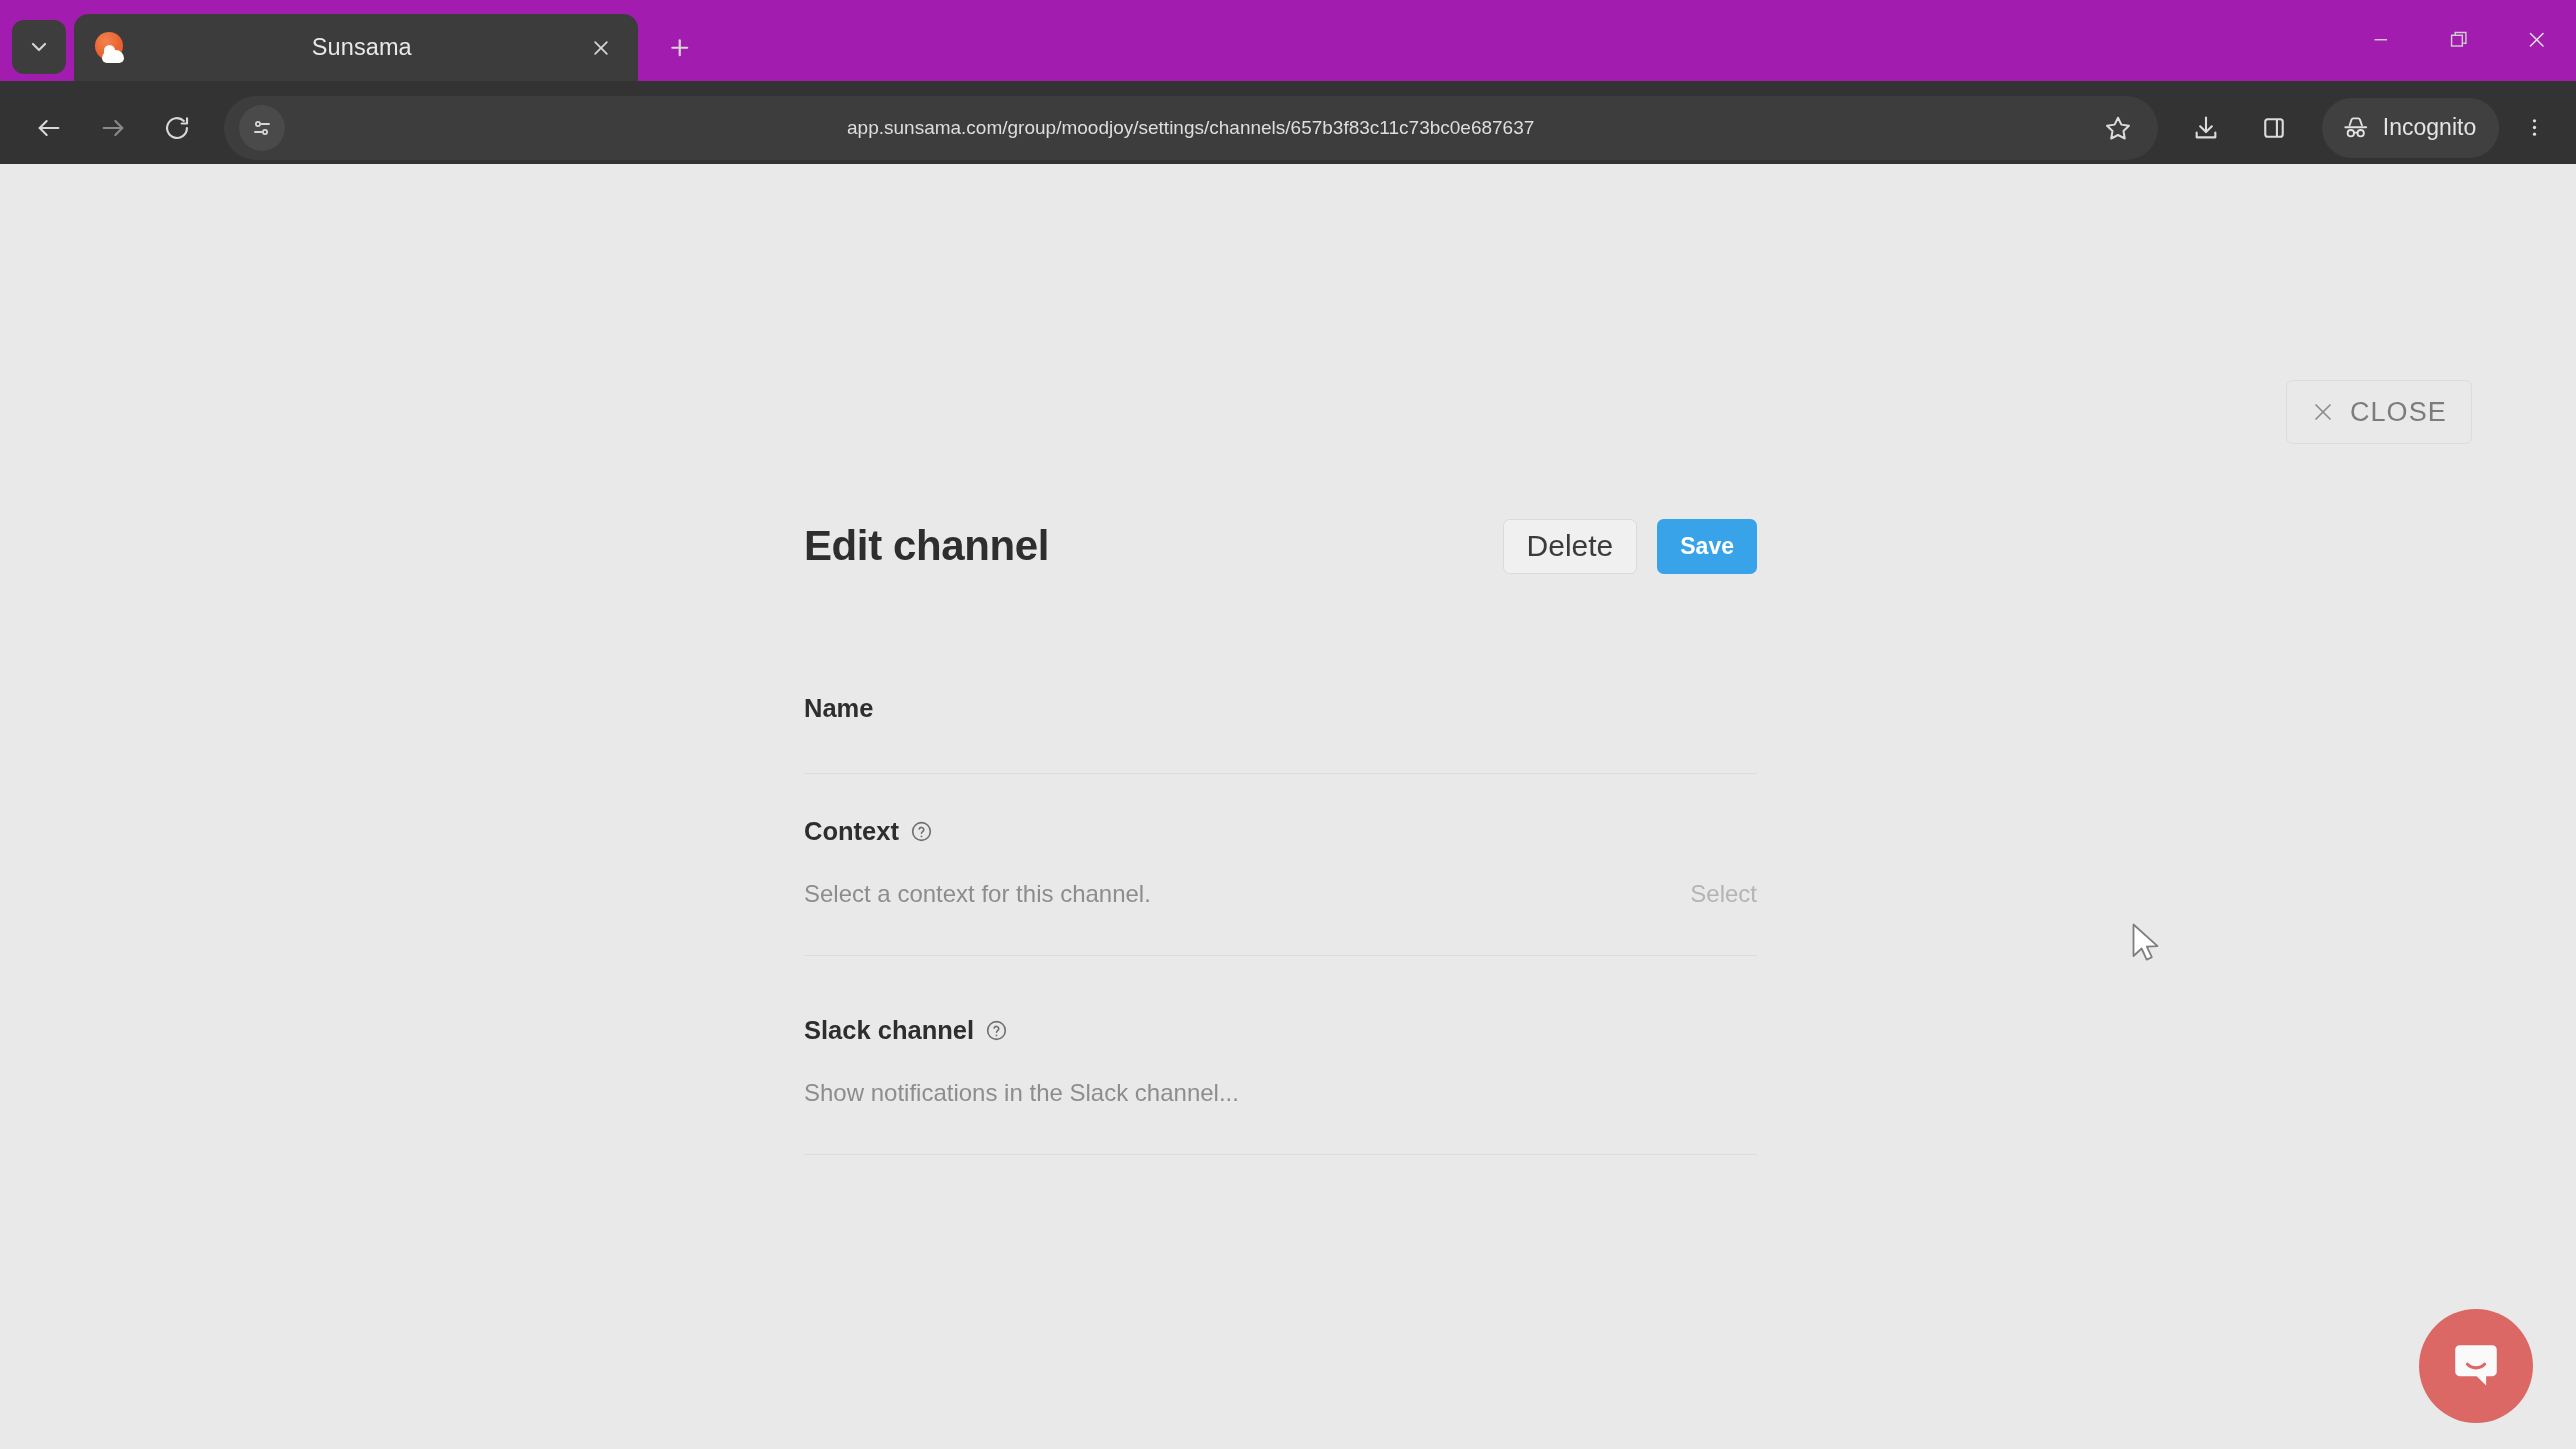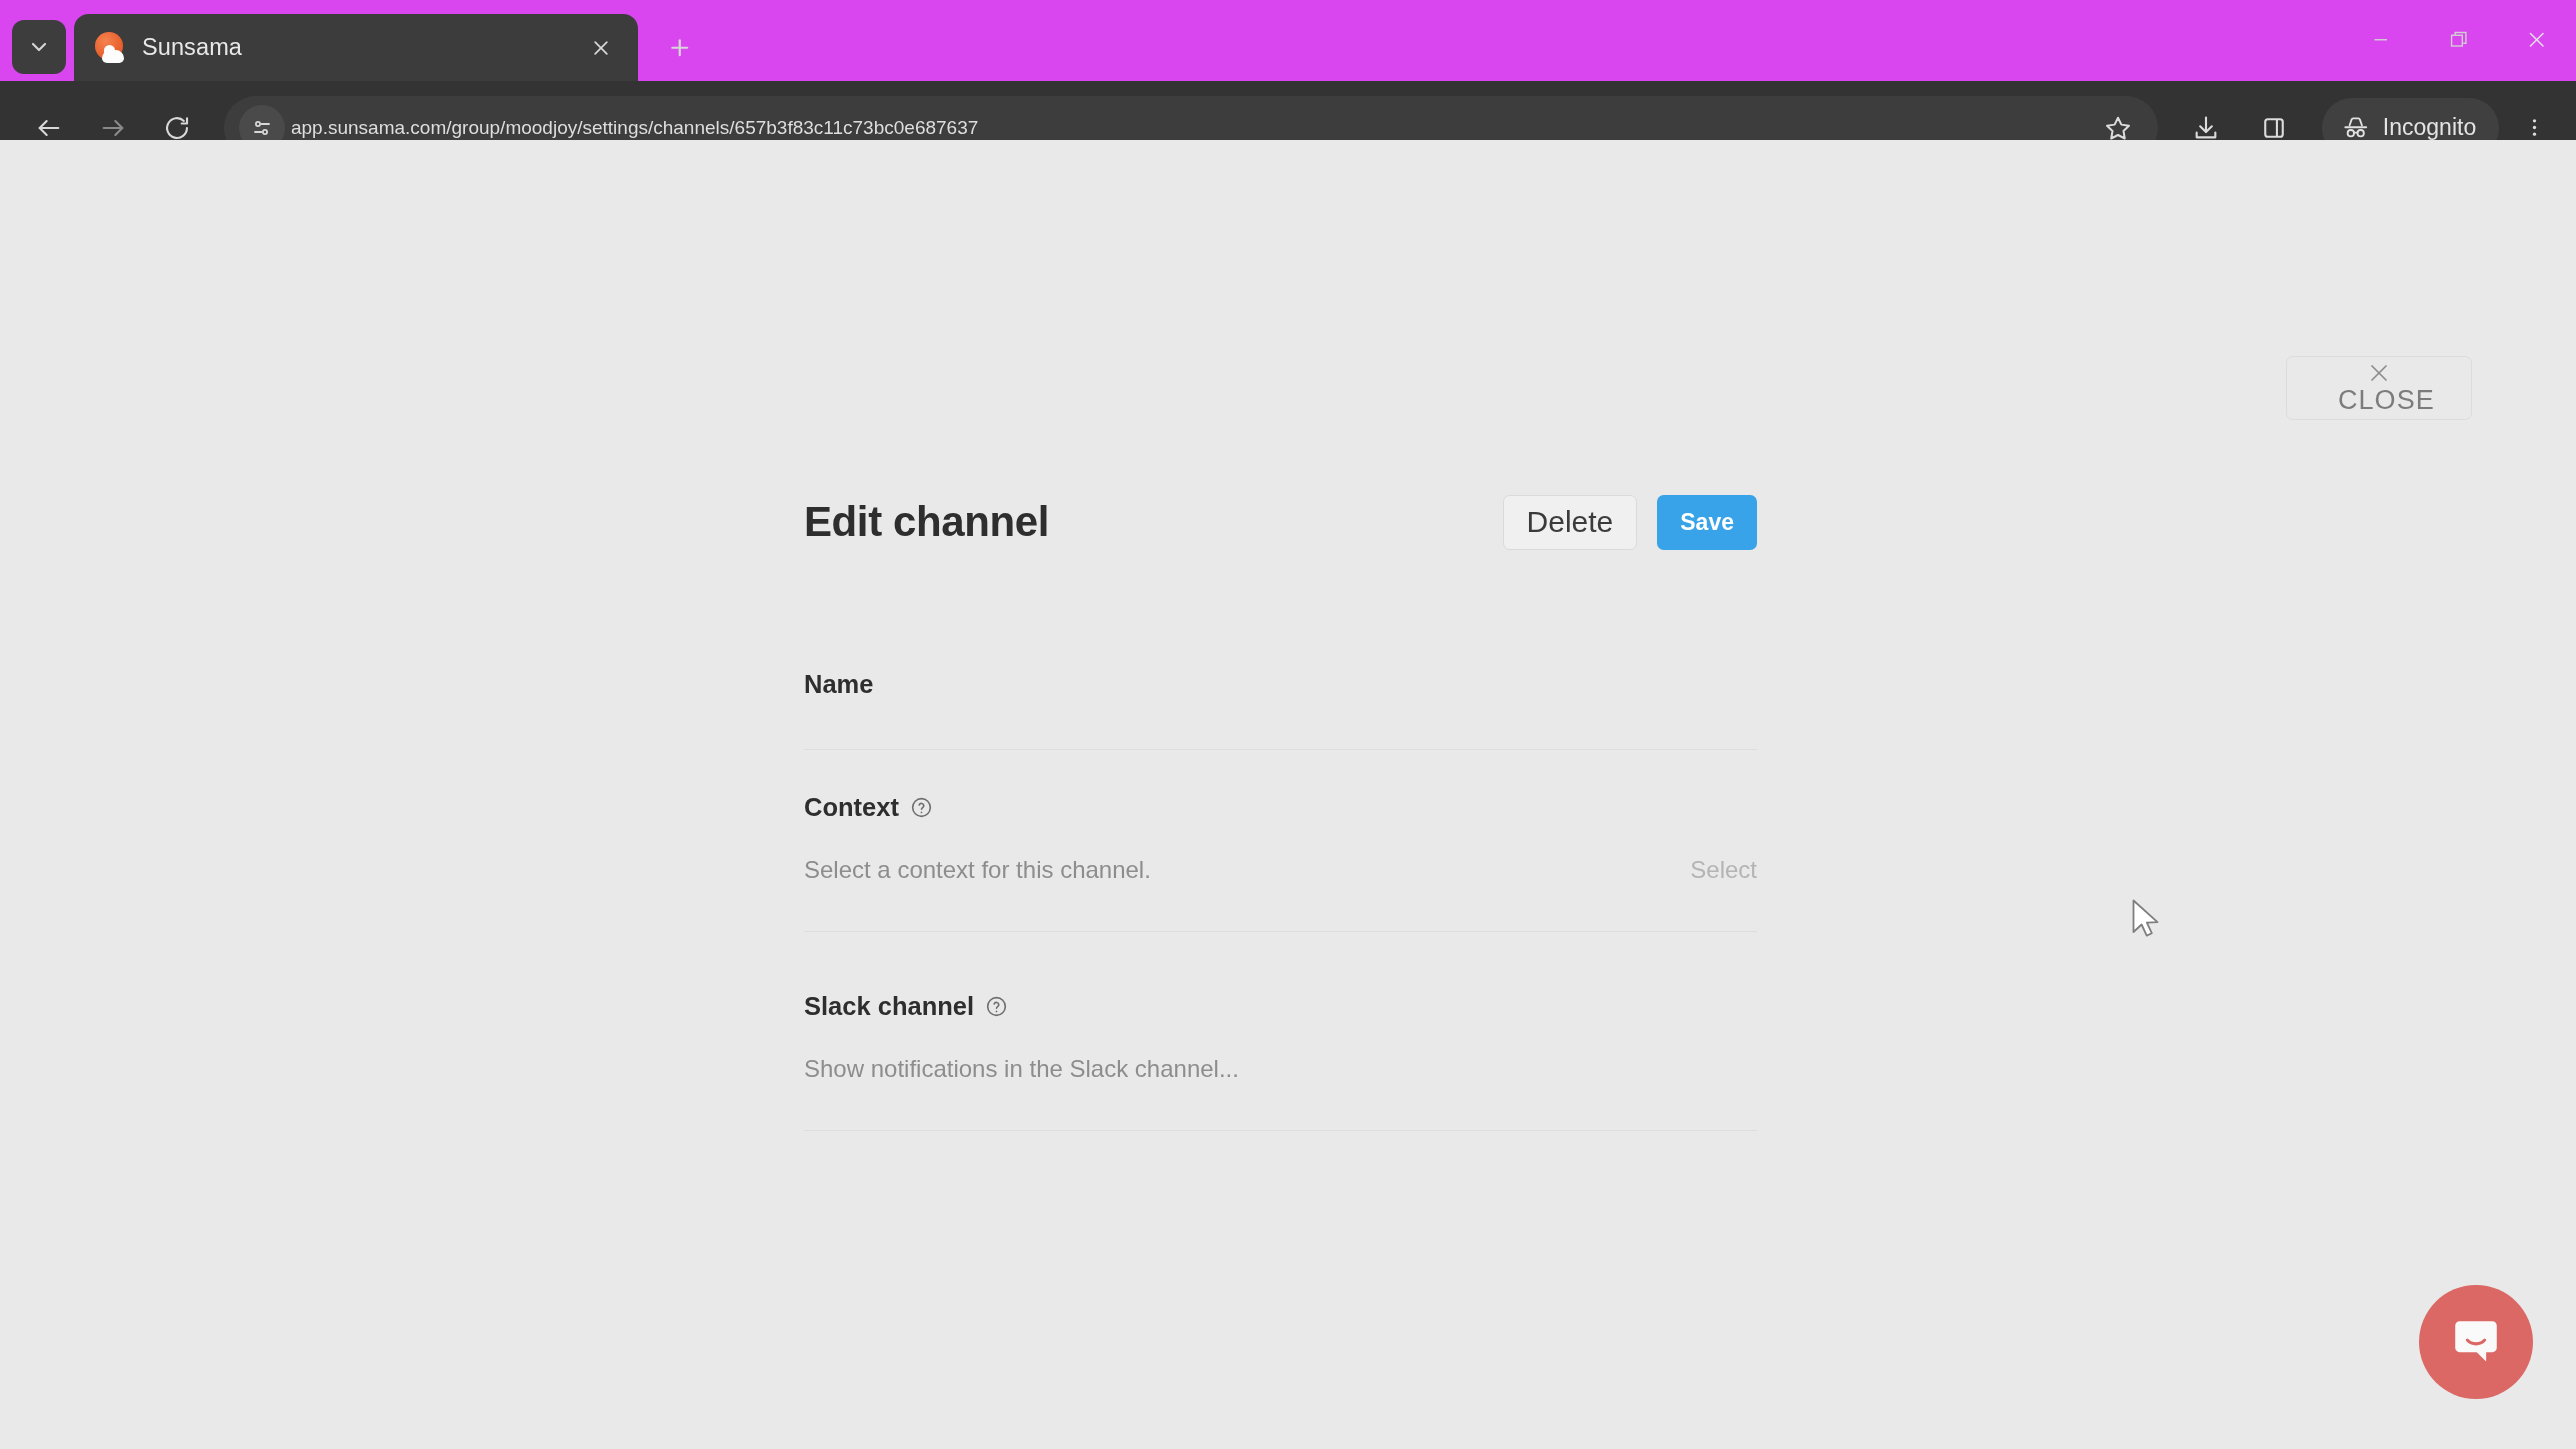--- a/index.html
+++ b/index.html
@@ -7,24 +7,25 @@
   html, body {
     width: 2576px;
     height: 1449px;
     overflow: hidden;
     font-family: "Liberation Sans", sans-serif;
     background: #e9e9e9;
   }
 
   
   .browser-chrome {
-    background: #d946ef;
+    background: #a21caf;
     width: 100%;
-    height: 140px;
+    height: 164px;
     position: relative;
+    text-align: center;
   }
 
   .tabstrip {
     height: 81px;
     display: flex;
     align-items: flex-end;
     padding-left: 12px;
     position: relative;
   }
 
@@ -221,21 +222,20 @@
     top: 216px;
     height: 64px;
     min-width: 186px;
     border: 0.7px solid #dcdcdc;
     border-radius: 6.7px;
     background: transparent;
     display: flex;
     align-items: center;
     justify-content: center;
     padding: 0 20px;
-    flex-direction: column;
   }
   .close-btn svg { width: 24px; height: 24px; flex: 0 0 auto; }
   .close-btn-label {
     color: #7c7c7c;
     font-size: 27px;
     letter-spacing: 1.1px;
     margin-left: 14.8px;
     white-space: nowrap;
   }
 

